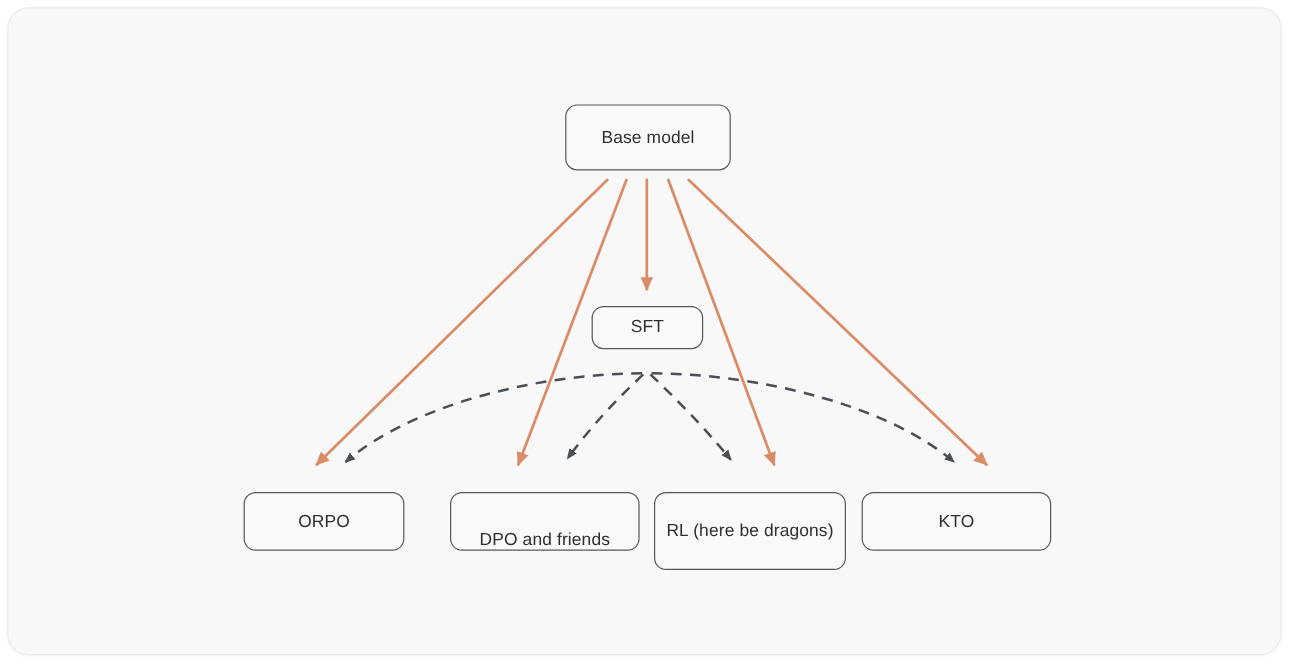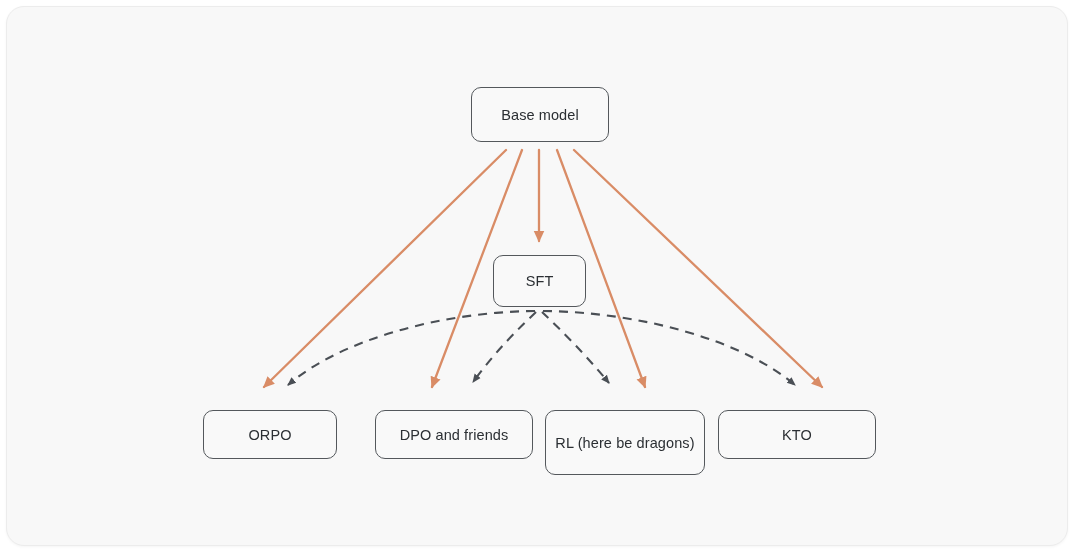--- a/index.html
+++ b/index.html
@@ -49,23 +49,23 @@
     border-radius: 10px;
     display: flex;
     align-items: center;
     justify-content: center;
     color: #2b2f33;
     font-size: 14.5px;
     letter-spacing: 0.1px;
     white-space: nowrap;
   }
   #node-base  { left: 471px; top: 87px;  width: 138px; height: 55px; }
-  #node-sft   { left: 493px; top: 255px; width: 93px;  height: 52px; }
+  #node-sft   { left: 493px; top: 255px; width: 93px;  height: 36px; }
   #node-orpo  { left: 203px; top: 410px; width: 134px; height: 49px; }
-  #node-dpo   { left: 375px; top: 410px; width: 158px; height: 49px; }
+  #node-dpo   { left: 375px; top: 410px; width: 158px; height: 49px; align-items: flex-end; }
   #node-rl    { left: 545px; top: 410px; width: 160px; height: 65px; }
   #node-kto   { left: 718px; top: 410px; width: 158px; height: 49px; }
 </style>
 </head>
 <body>
 
 <div id="canvas">
 
   <div id="card"></div>
 

